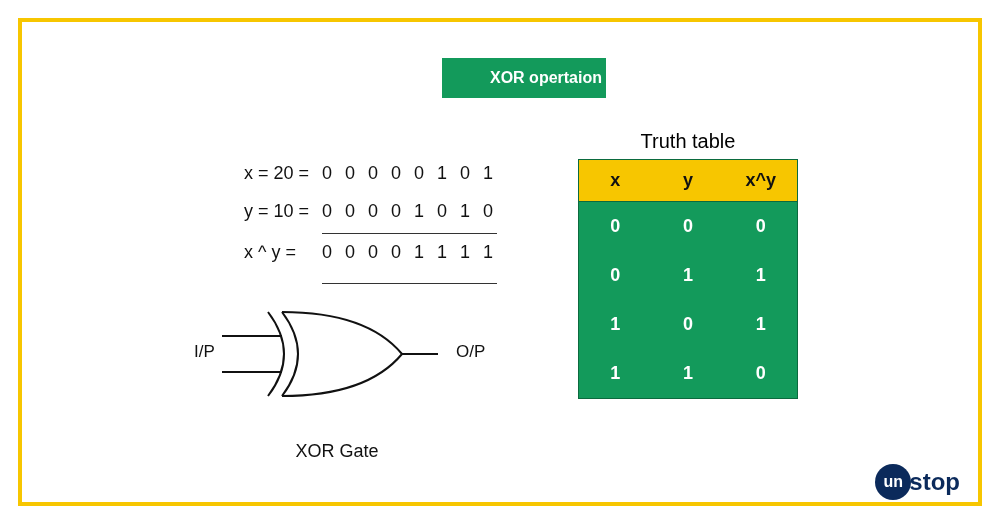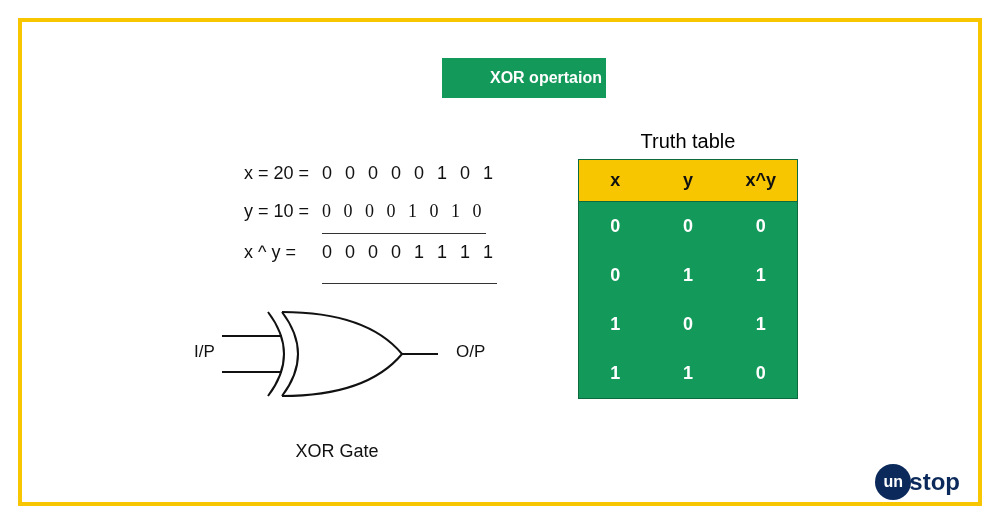--- a/index.html
+++ b/index.html
@@ -13,21 +13,21 @@
     background: #139a5b; color: #fff; font-size: 16px; font-weight: 600;
     display: flex; align-items: center; justify-content: center; padding-left: 44px;
   }
   .equations {
     position: absolute; left: 222px; top: 112px; width: 260px;
     font-size: 18px; color: #111; line-height: 2.1; margin-top: 21px;
   }
   .eq-row { display: flex; gap: 6px; }
   .eq-label { width: 72px; text-align: left; }
   .eq-bits { letter-spacing: 4px; }
-  .eq-y .eq-bits { border-bottom: 1px solid #333; padding-bottom: 2px; font-family: Liberation Serif, serif; }
+  .eq-y .eq-bits { border-bottom: 1px solid #333; padding-bottom: 2px; }
   .eq-res .eq-bits { border-bottom: 1px solid #333; padding-bottom: 12px; }
   .gate-area {
     position: absolute; left: 170px; top: 272px; width: 290px; height: 150px;
   }
   .gate-svg { width: 100%; height: 120px; }
   .gate-caption {
     position: absolute; left: 0; right: 0; bottom: -18px; text-align: center;
     font-size: 18px; color: #111; font-weight: 500;
   }
   .ip-label { position: absolute; left: 2px; top: 48px; font-size: 17px; color: #111; }

